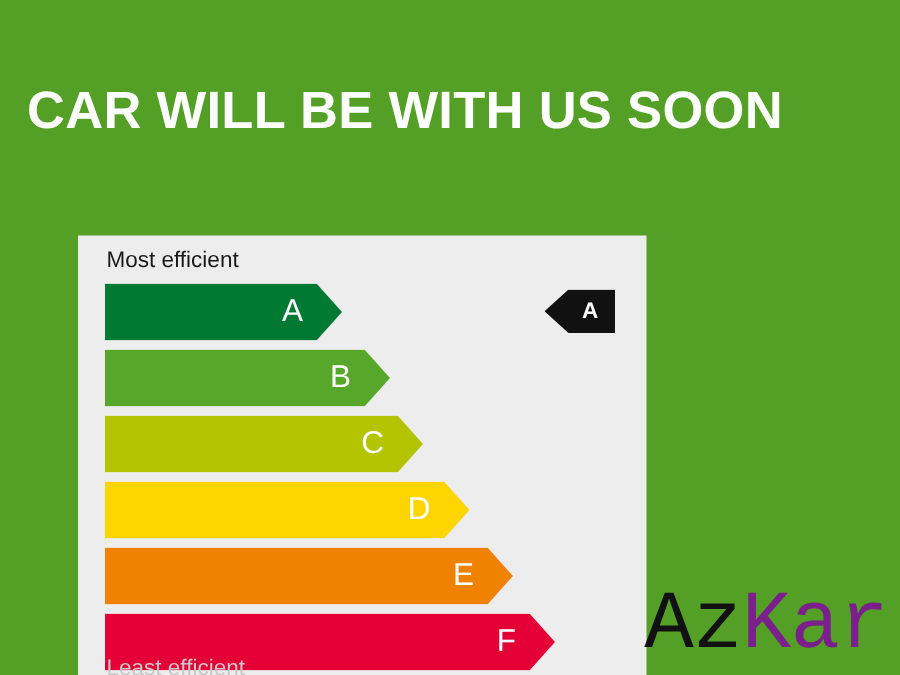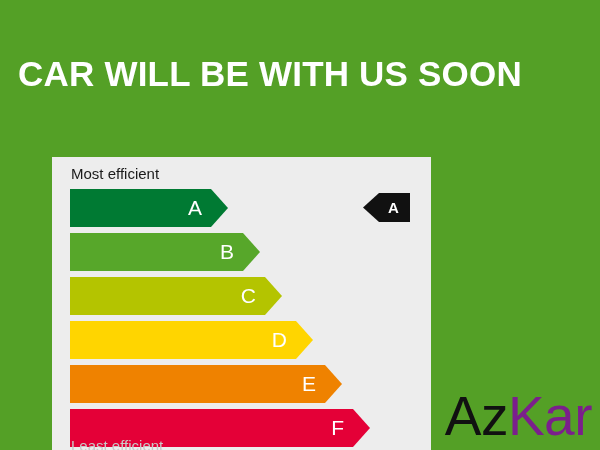--- a/index.html
+++ b/index.html
@@ -123,21 +123,21 @@
   
   #brand-logo {
     position: absolute;
     right: 8px;
     bottom: 6px;
     text-align: right;
     line-height: 1;
   }
 
   #brand-wordmark {
-    font-family: Liberation Sans, sans-serif;
+    font-family: Liberation Mono, monospace;
     font-size: 55px;
     line-height: 1;
     letter-spacing: -0.5px;
     white-space: nowrap;
   }
 
   .brand-az { color: #111111; }
   .brand-kar { color: #7b1f8c; }
 
   #brand-url {

